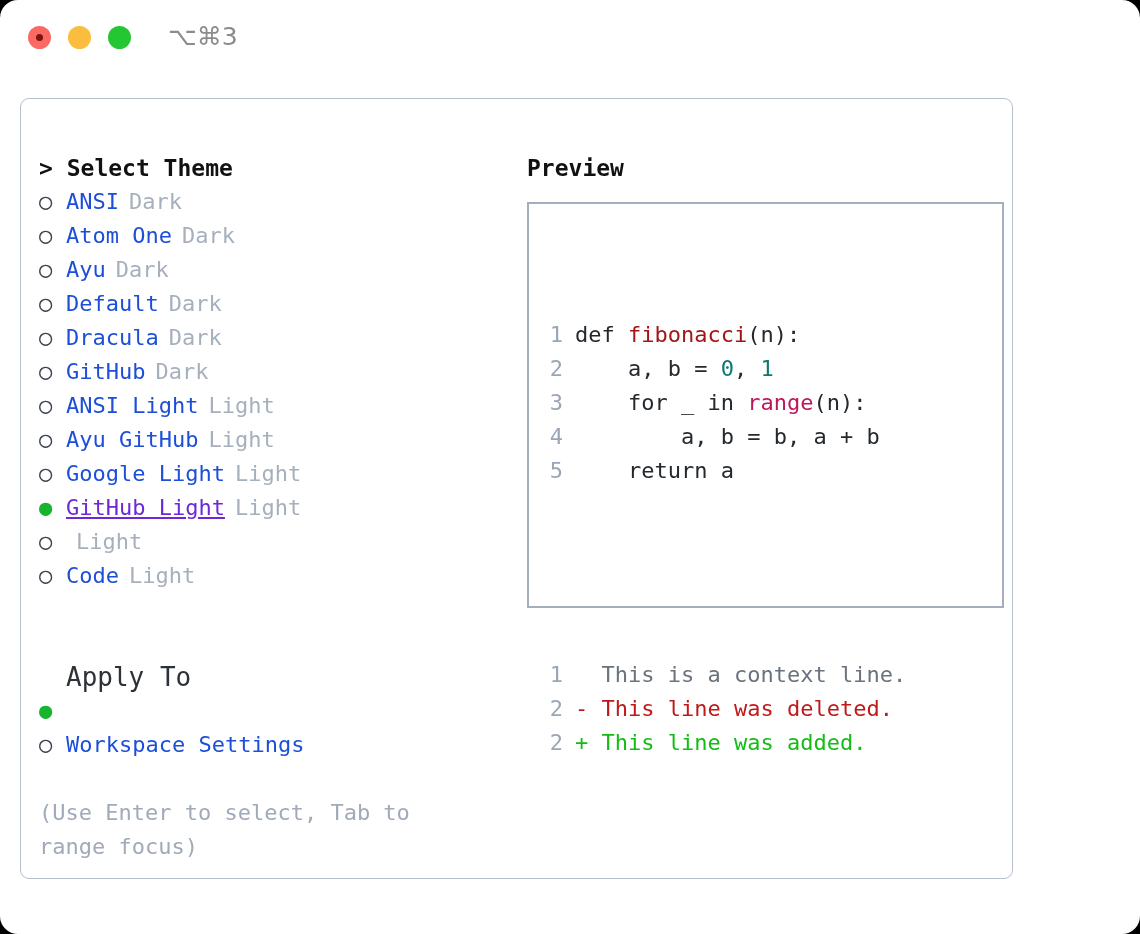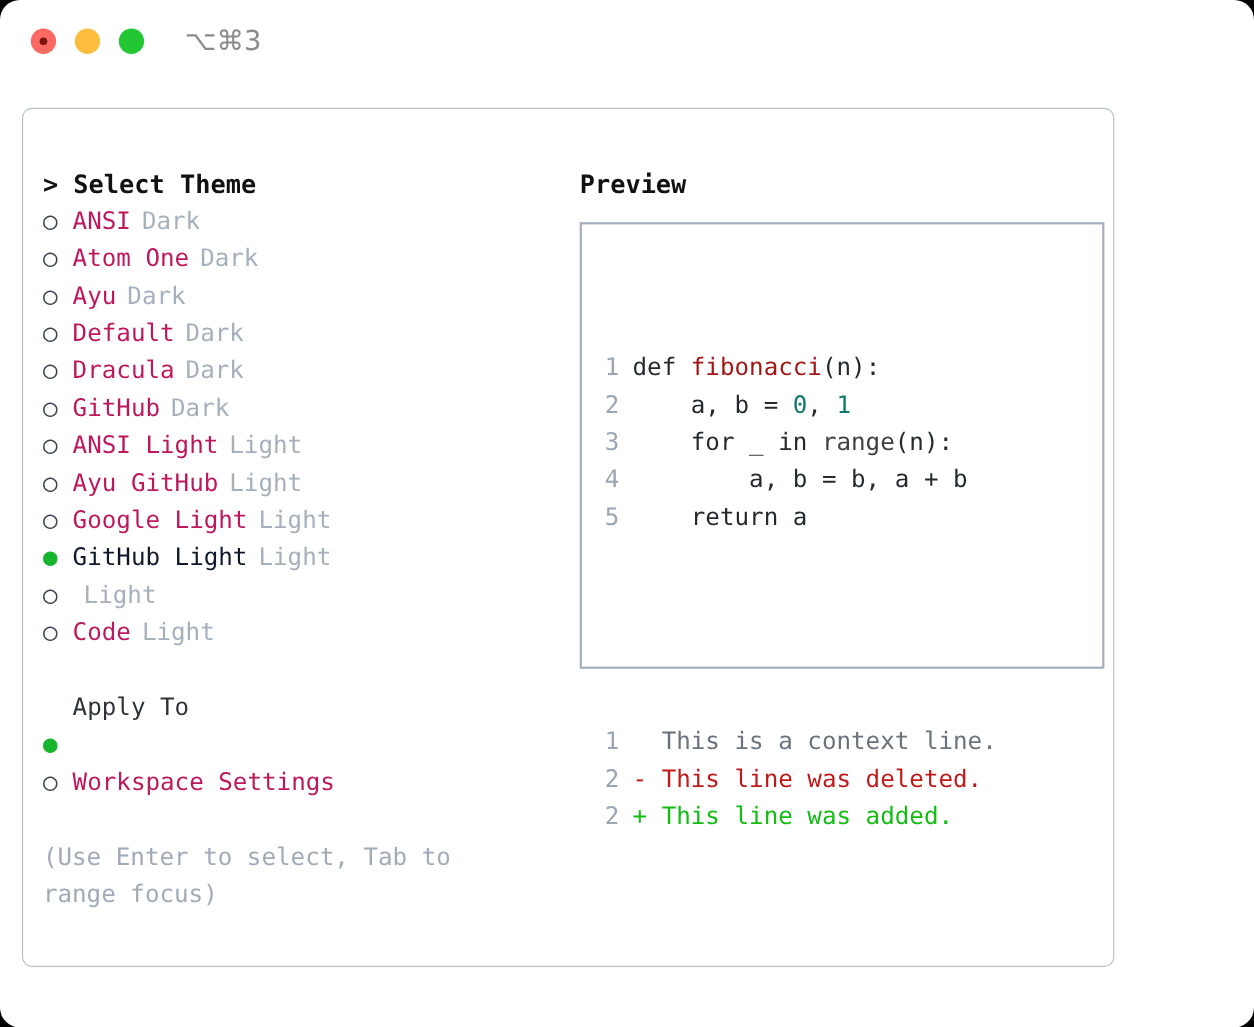--- a/index.html
+++ b/index.html
@@ -114,35 +114,36 @@
   }
   .marker {
     display: inline-block;
     width: 27px;
     flex: 0 0 27px;
     font-size: 22px;
     line-height: 34px;
     color: #3d4450;
   }
   .marker.filled { color: #17b52e; }
-  .label { color: #be185d; }
-  .label.selected { color: #0f172a; }
+  .label { color: #1d4ed8; }
+  .label.selected { color: #6d28d9; text-decoration: underline; }
   .suffix {
     color: #a6b0bd;
     margin-left: 10px;
   }
   .spacer { height: 34px; }
 
   .apply-header {
-    font-size: 22px;
+    font-size: 26px;
     color: #2d3238;
     line-height: 34px;
     height: 34px;
     padding-left: 27px;
     white-space: pre;
+    margin-top: 33px;
   }
 
   .hint {
     margin-top: 34px;
     font-size: 22px;
     line-height: 34px;
     color: #a0aab8;
     width: 410px;
     white-space: normal;
   }
@@ -192,21 +193,21 @@
     flex: 0 0 26px;
     text-align: right;
     color: #9aa6b5;
     margin-right: 12px;
   }
   .code-text { white-space: pre; }
 
   .tok-plain { color: #24292e; }
   .tok-func  { color: #a11616; }
   .tok-num   { color: #0f7a6c; }
-  .tok-call  { color: #404040; text-align: center; }
+  .tok-call  { color: #be185d; text-align: center; }
   .tok-ctx   { color: #6a737d; }
   .tok-del   { color: #c01919; }
   .tok-add   { color: #13bd13; }
 
   .blank-line { height: 34px; }
 </style>
 </head>
 <body>
 
 <div class="window">

